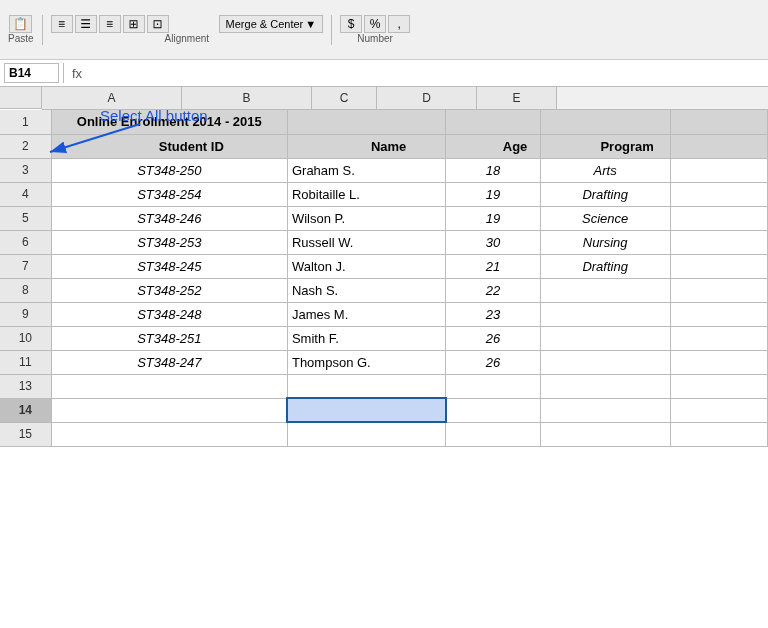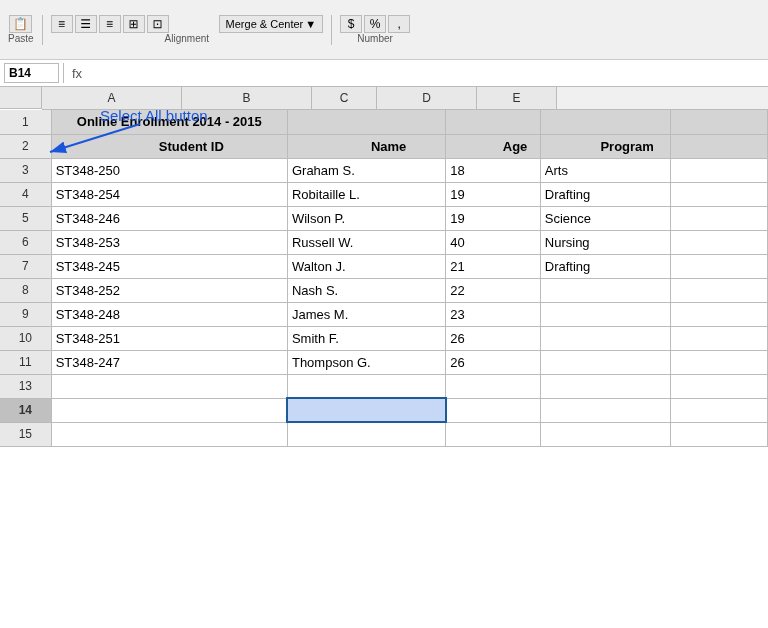--- a/index.html
+++ b/index.html
@@ -185,20 +185,22 @@
       background: #d4d4d4;
       padding-left: 48px;
     }
     .grid-cell.title-cell {
       font-weight: bold;
       text-align: center;
       color: #000;
       background: #d4d4d4;
     }
     .grid-cell.center {
+      text-align: center;
+      font-style: italic;
     }
     .col-a { width: 140px; }
     .col-b { width: 130px; }
     .col-c { width: 65px; }
     .col-d { width: 100px; }
     .col-e { width: 80px; }
   </style>
 </head>
 <body>
 
@@ -305,21 +307,21 @@
       <div class="grid-cell col-b">Wilson P.</div>
       <div class="grid-cell col-c center">19</div>
       <div class="grid-cell col-d center">Science</div>
       <div class="grid-cell col-e"></div>
     </div>
 
     <div class="grid-row">
       <div class="row-num">6</div>
       <div class="grid-cell col-a center">ST348-253</div>
       <div class="grid-cell col-b">Russell W.</div>
-      <div class="grid-cell col-c center">40</div>
+      <div class="grid-cell col-c center">30</div>
       <div class="grid-cell col-d center">Nursing</div>
       <div class="grid-cell col-e"></div>
     </div>
 
     <div class="grid-row">
       <div class="row-num">7</div>
       <div class="grid-cell col-a center">ST348-245</div>
       <div class="grid-cell col-b">Walton J.</div>
       <div class="grid-cell col-c center">21</div>
       <div class="grid-cell col-d center">Drafting</div>

